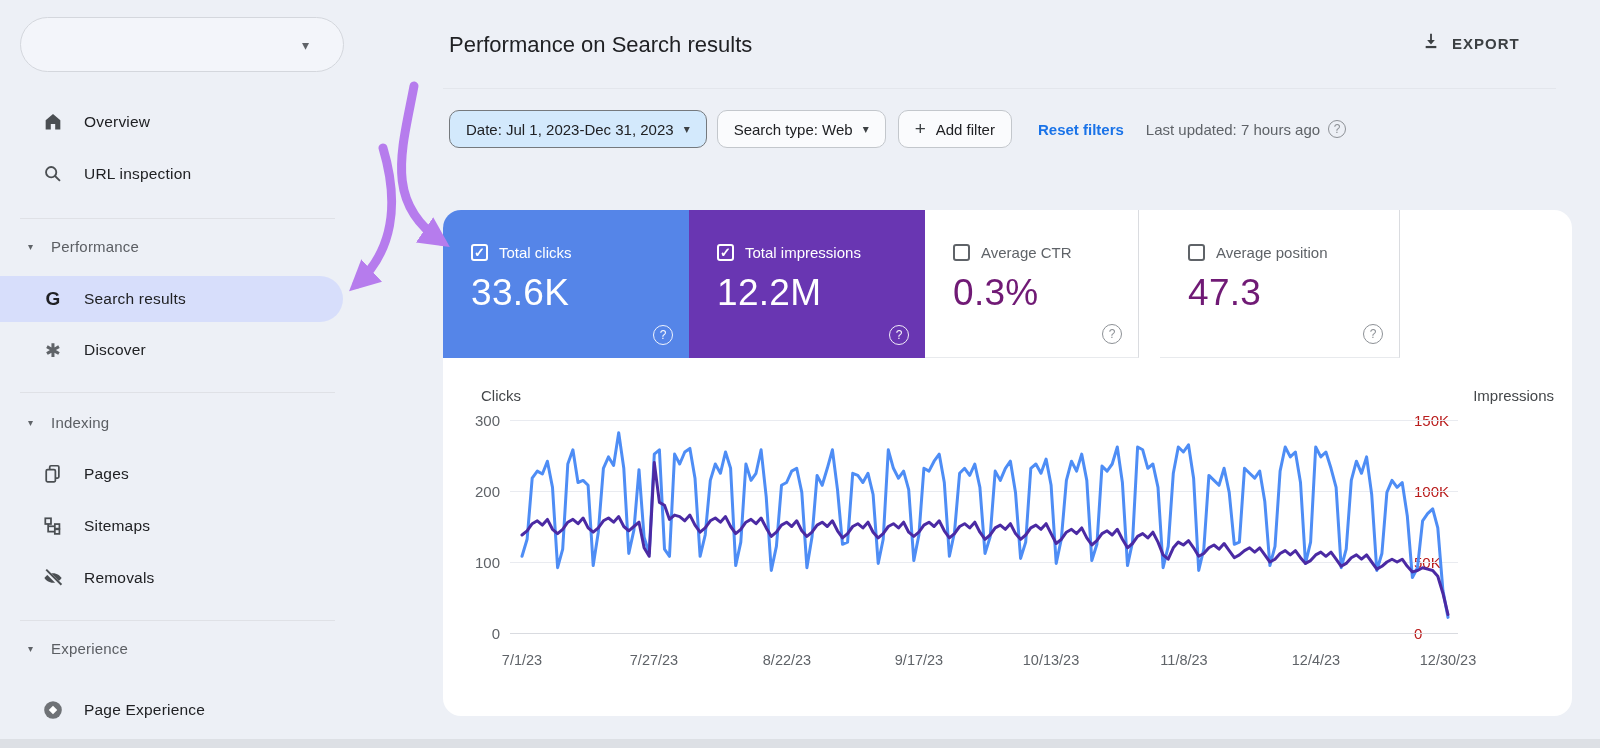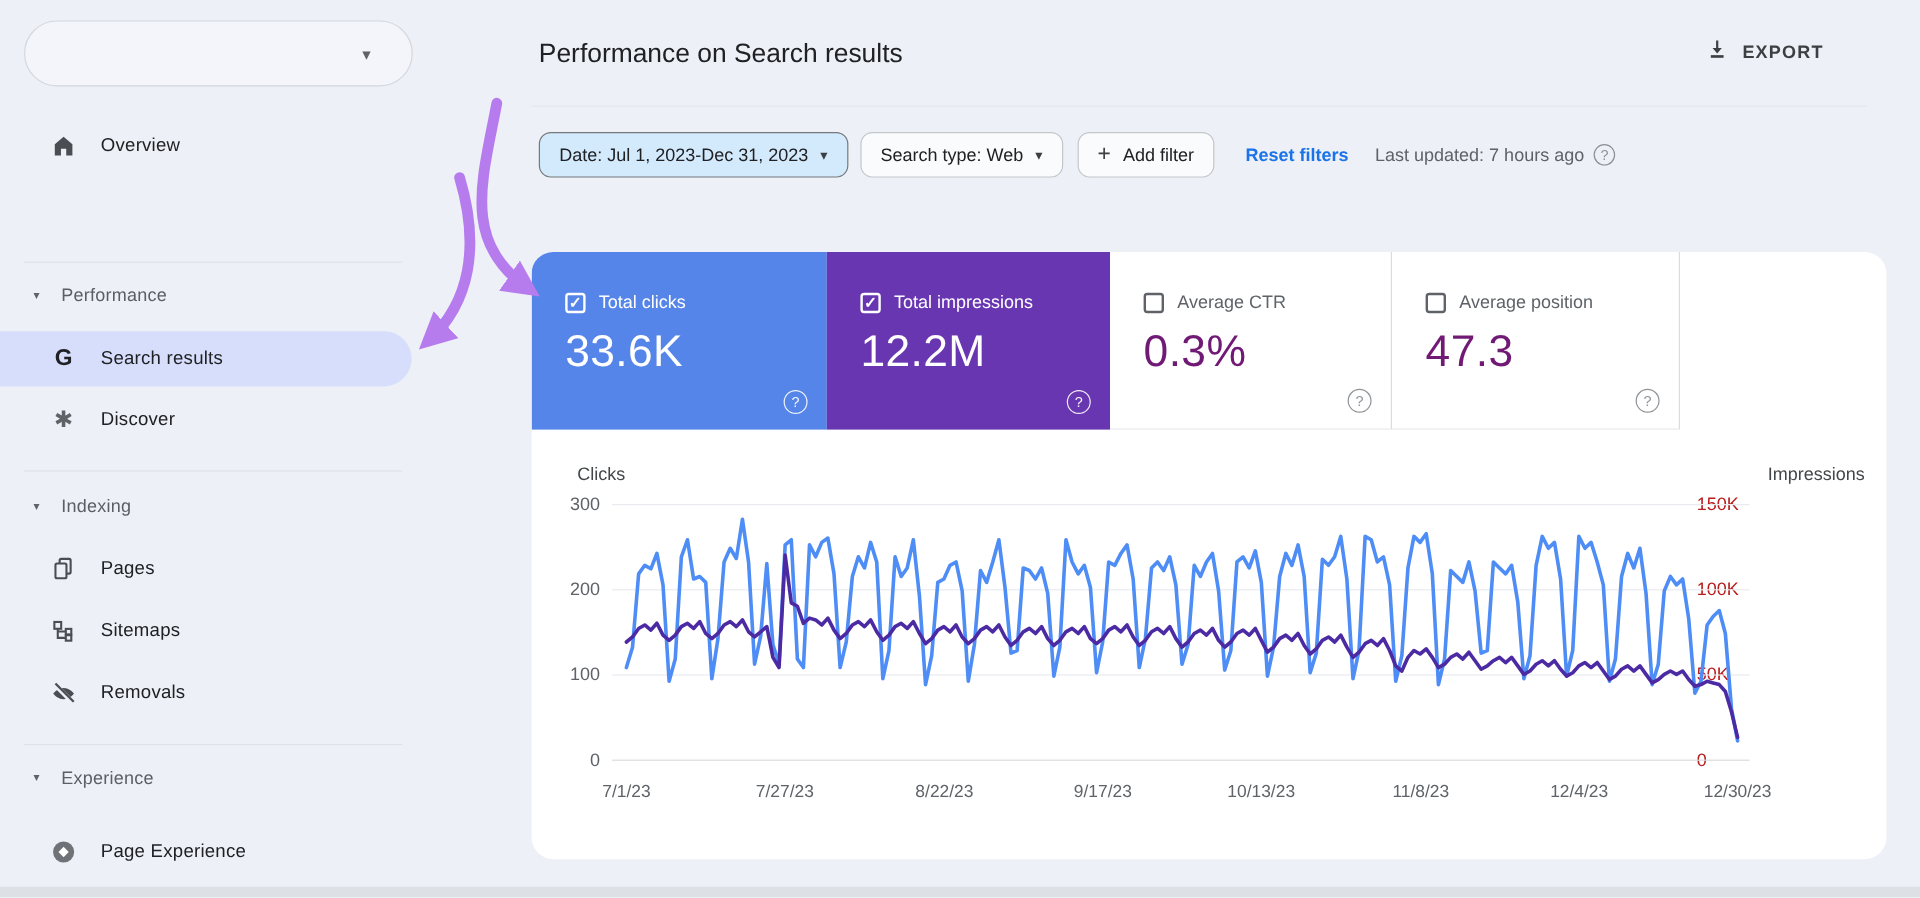--- a/index.html
+++ b/index.html
@@ -89,20 +89,29 @@
 
   <div class="nav-item" style="top:100px;">
     <span class="ic">
       <svg width="22" height="22" viewBox="0 0 24 24">
           <path d="M12 3.2 4 10v10.3h5.6v-6.1h4.8v6.1H20V10z" fill="#4a4e52"></path>
         </svg>
     </span>
     <span class="lbl">Overview</span>
   </div>
 
+  <div class="nav-item" style="top:152px;">
+    <span class="ic">
+      <svg width="22" height="22" viewBox="0 0 24 24" fill="none" stroke="#4a4e52" stroke-width="2">
+        <circle cx="10" cy="10" r="5.6"></circle>
+          <line x1="14.2" y1="14.2" x2="19.6" y2="19.6"></line>
+        </svg>
+    </span>
+    <span class="lbl">URL inspection</span>
+  </div>
 
   <div class="nav-divider" style="top:218px;"></div>
 
   <div class="section-head" style="top:230px;">
     <span class="tri">▾</span>
     <span class="slbl">Performance</span>
   </div>
 
   <div class="nav-item selected" style="top:276px;">
     <span class="ic">
@@ -221,21 +230,21 @@
 
     <div class="tile" style="left:246px; width:236px; background:#6936b2;">
       <div class="trow">
         <span class="cbox">✓</span>
         <span class="tlabel">Total impressions</span>
       </div>
       <div class="tvalue">12.2M</div>
       <div class="thelp">?</div>
     </div>
 
-    <div class="tile plain" style="left:482px; width:235px;">
+    <div class="tile plain" style="left:482px; width:214px;">
       <div class="trow">
         <span class="cbox"></span>
         <span class="tlabel">Average CTR</span>
       </div>
       <div class="tvalue">0.3%</div>
       <div class="thelp">?</div>
     </div>
 
     <div class="tile plain" style="left:717px; width:240px;">
       <div class="trow">

